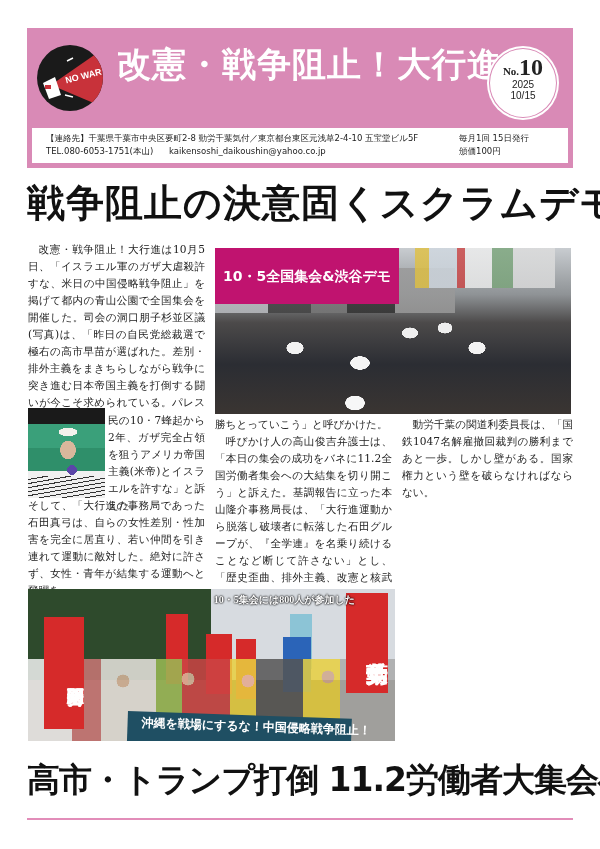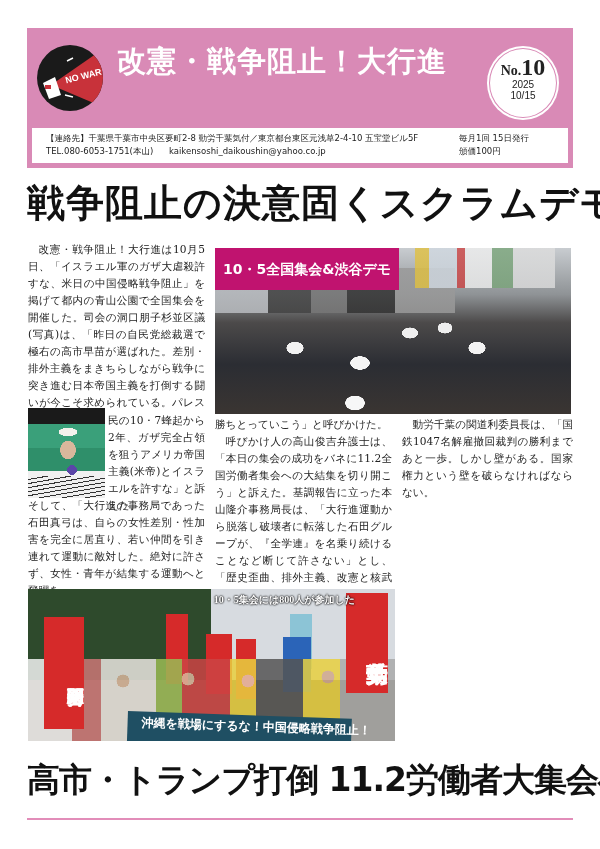--- a/index.html
+++ b/index.html
@@ -13,29 +13,29 @@
   }
   .logo {
     position: absolute; left: 10px; top: 17px; width: 66px; height: 66px; border-radius: 50%;
     background: #1a1a1a; overflow: hidden;
   }
   .logo svg { display: block; }
   .title-line {
     position: absolute; color: #fff; font-weight: bold; white-space: nowrap;
     font-family: "DejaVu Sans", sans-serif; letter-spacing: 1px;
   }
-  .title-1 { left: 90px; top: 14px; font-size: 29px; }
+  .title-1 { left: 90px; top: 14px; font-size: 34px; }
   .title-2 { left: 170px; top: 54px; font-size: 31px; letter-spacing: 3px; }
   .issue-badge {
     position: absolute; left: 462px; top: 20px; width: 66px; height: 68px; border-radius: 50%;
     background: #fff; border: 1px solid #d98ab6; box-shadow: 0 0 0 2px #fff;
     text-align: center; color: #222;
   }
   .issue-no { font-family: "Liberation Serif", serif; font-weight: bold; margin-top: 6px; line-height: 1; }
-  .issue-no .no-prefix { font-size: 14px; }
+  .issue-no .no-prefix { font-size: 11px; }
   .issue-no .no-num { font-size: 24px; }
   .issue-year, .issue-date { font-family: "Liberation Sans", sans-serif; font-size: 10px; line-height: 11px; }
   .contact-box {
     position: absolute; left: 5px; top: 100px; width: 536px; height: 35px; background: #fff;
     font-size: 8.5px; line-height: 13px; color: #222;
   }
   .contact-row { position: absolute; white-space: nowrap; }
   .c-addr { left: 14px; top: 4px; }
   .c-tel { left: 14px; top: 17px; }
   .c-email { left: 137px; top: 17px; }
@@ -68,21 +68,21 @@
       radial-gradient(ellipse 16px 12px at 140px 155px, #f7f7f7 60%, transparent 62%),
       radial-gradient(ellipse 12px 9px at 230px 80px, #eee 60%, transparent 62%),
       linear-gradient(180deg, #c8ccd0 0%, #8f9396 28%, #4c4a4a 45%, #2b2d33 70%, #3a3532 100%);
   }
   .photo-top .cars { position: absolute; left: 0; top: 20px; width: 240px; height: 45px;
     background: linear-gradient(90deg, #b9bcc0 0 22%, #444 22% 40%, #777 40% 55%, #333 55% 75%, #999 75%); opacity: .85; }
   .photo-top .flags { position: absolute; left: 200px; top: 0; width: 140px; height: 40px;
     background: linear-gradient(90deg, #e0c040 0 10%, #d0d8e0 10% 30%, #c44 30% 36%, #eee 36% 55%, #7aa57a 55% 70%, #ddd 70%); opacity: .8; }
   .photo-label {
     position: absolute; left: 0; top: 0; background: #c0136f; color: #fff; font-weight: bold;
-    font-size: 14px; line-height: 24px; padding: 9px 8px; white-space: nowrap;
+    font-size: 14px; line-height: 24px; padding: 16px 8px; white-space: nowrap;
     font-family: "DejaVu Sans", sans-serif;
   }
   .photo-inset {
     left: 28px; top: 408px; width: 77px; height: 90px;
     background:
       radial-gradient(ellipse 13px 6px at 40px 24px, #f4f1ec 70%, transparent 72%),
       radial-gradient(ellipse 11px 13px at 40px 42px, #d9b79c 70%, transparent 72%),
       radial-gradient(circle 6px at 44px 62px, #5a46a8 80%, transparent 82%),
       repeating-linear-gradient(170deg, #f0f0f0 0 3px, #333 3px 4px) 0 68px / 77px 22px no-repeat,
       linear-gradient(180deg, #1a1a1a 0 18%, #3aa07a 18% 45%, #2f8f6a 45% 70%, #f0f0f0 70%);

